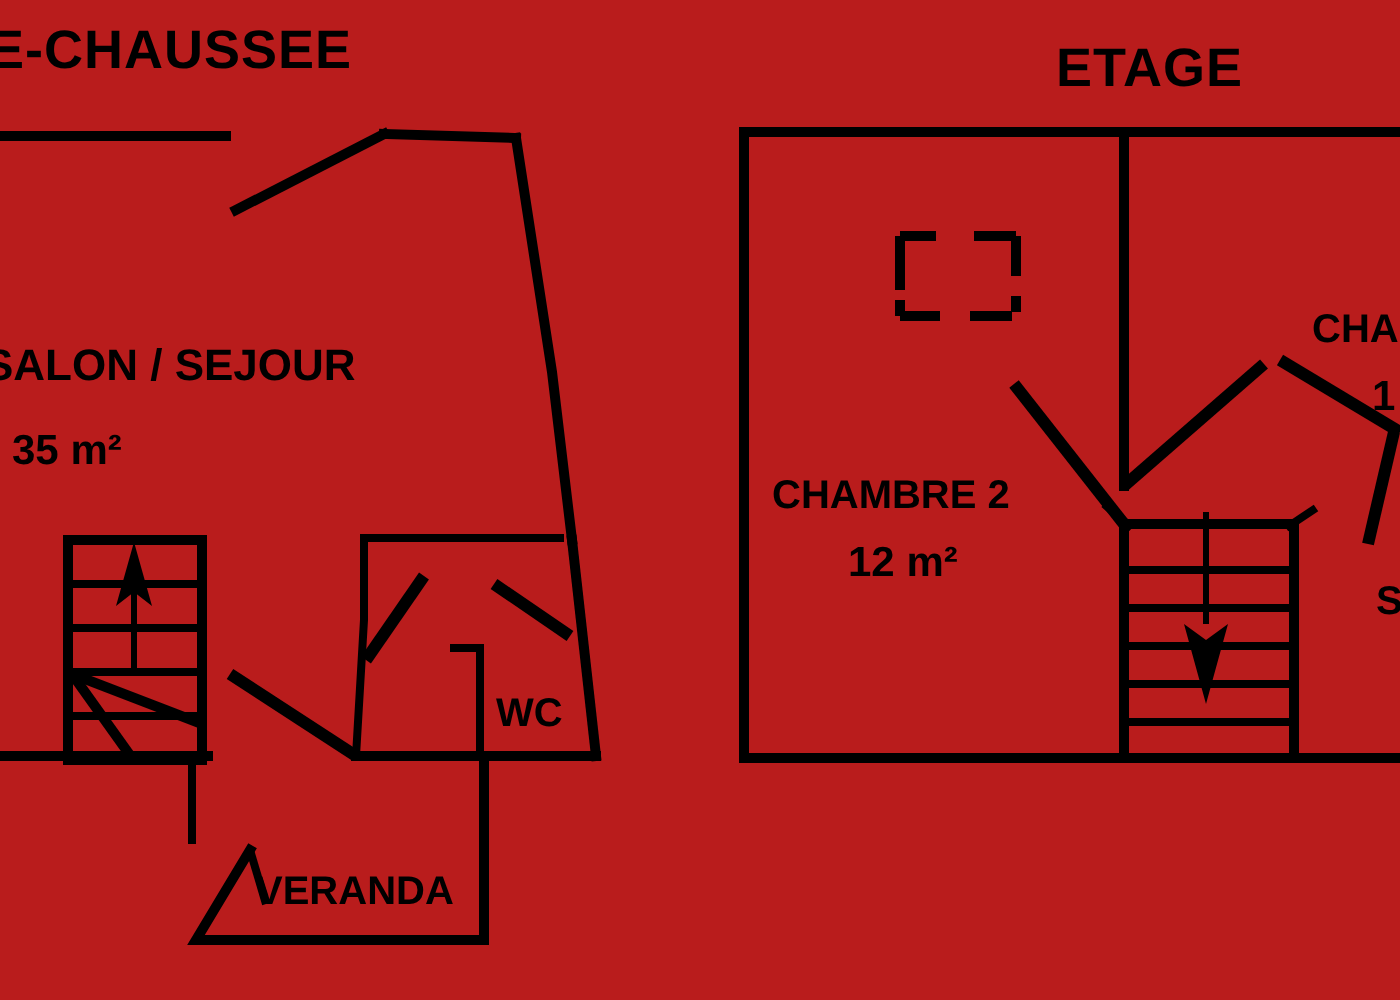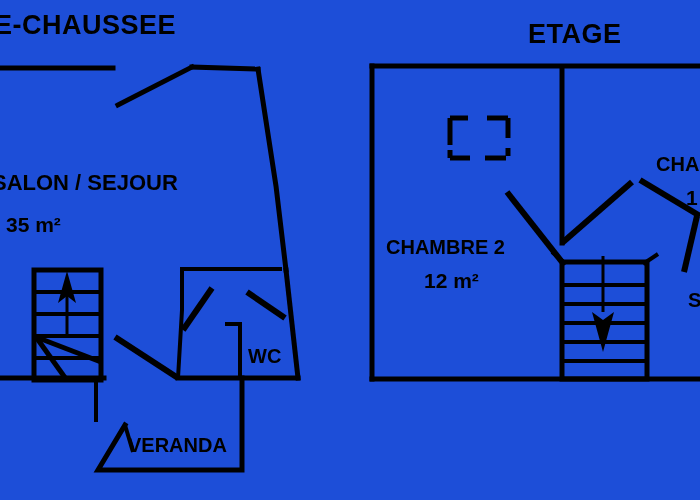--- a/index.html
+++ b/index.html
@@ -10,21 +10,21 @@
   body {
     width: 700px;
     height: 500px;
     overflow: hidden;
     font-family: "Liberation Sans", sans-serif;
   }
   #plan-root {
     position: relative;
     width: 700px;
     height: 500px;
-    background: #1d4ed8;
+    background: #b91c1c;
   }
   #plan-svg {
     position: absolute;
     left: 0;
     top: 0;
     width: 700px;
     height: 500px;
     display: block;
   }
   .plan-title {

